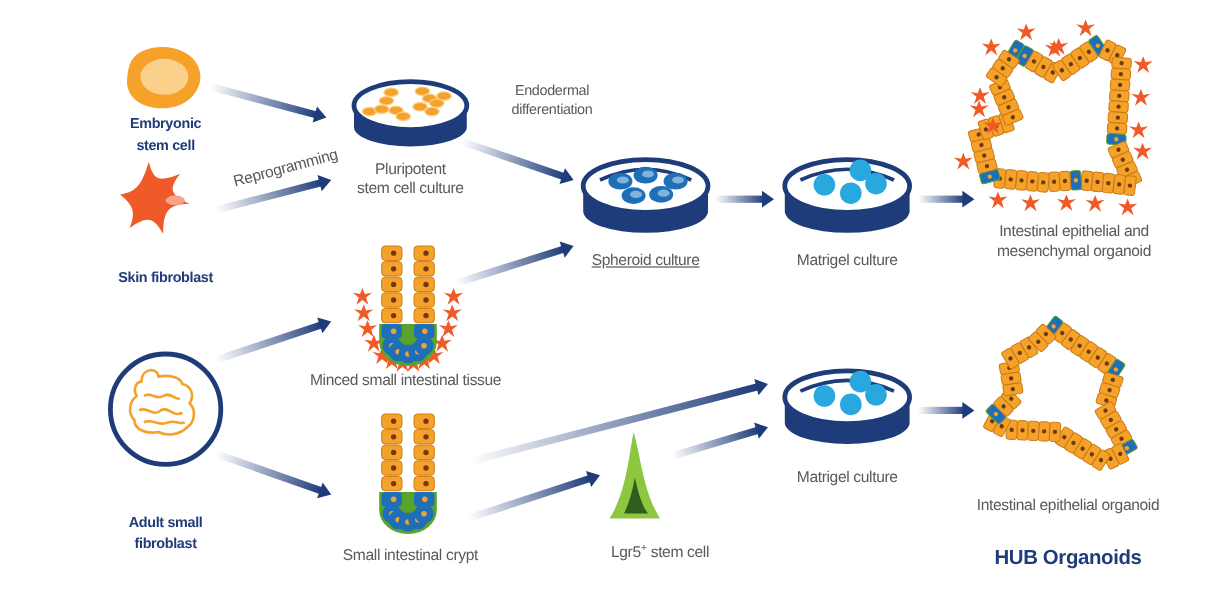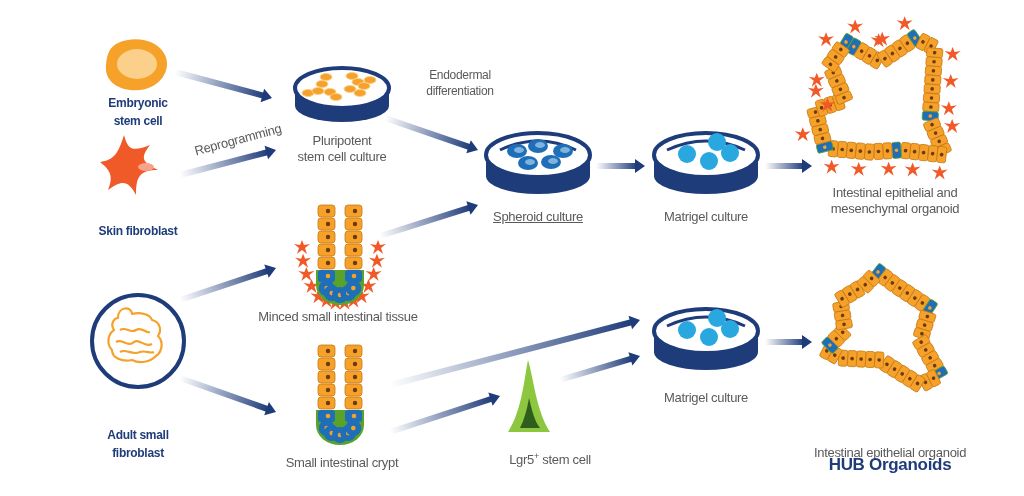--- a/index.html
+++ b/index.html
@@ -667,14 +667,14 @@
 <div class="lbl" style="left:646px;top:209px;width:120px;">Matrigel culture</div>
 <div class="lbl" style="left:238px;top:309px;width:200px;">Minced small intestinal tissue</div>
 <div class="lbl" style="left:262px;top:455px;width:160px;text-align:center;">Small intestinal crypt</div>
 <div class="lbl" style="left:490px;top:448px;width:120px;"><span>Lgr5</span><sup style="font-size:9px;">+</sup><span> stem cell</span></div>
 <div class="lbl" style="left:646px;top:390px;width:120px;">Matrigel culture</div>
 
 <div class="lbl" style="left:795px;top:185px;width:200px;">
   <div>Intestinal epithelial and</div>
   <div>mesenchymal organoid</div>
 </div>
-<div class="lbl" style="left:790px;top:413px;width:200px;margin-top:32px;">Intestinal epithelial organoid</div>
+<div class="lbl" style="left:790px;top:413px;width:200px;">Intestinal epithelial organoid</div>
 <div class="blbl big" style="left:810px;top:456px;width:160px;">HUB Organoids</div>
 
 </body></html>

